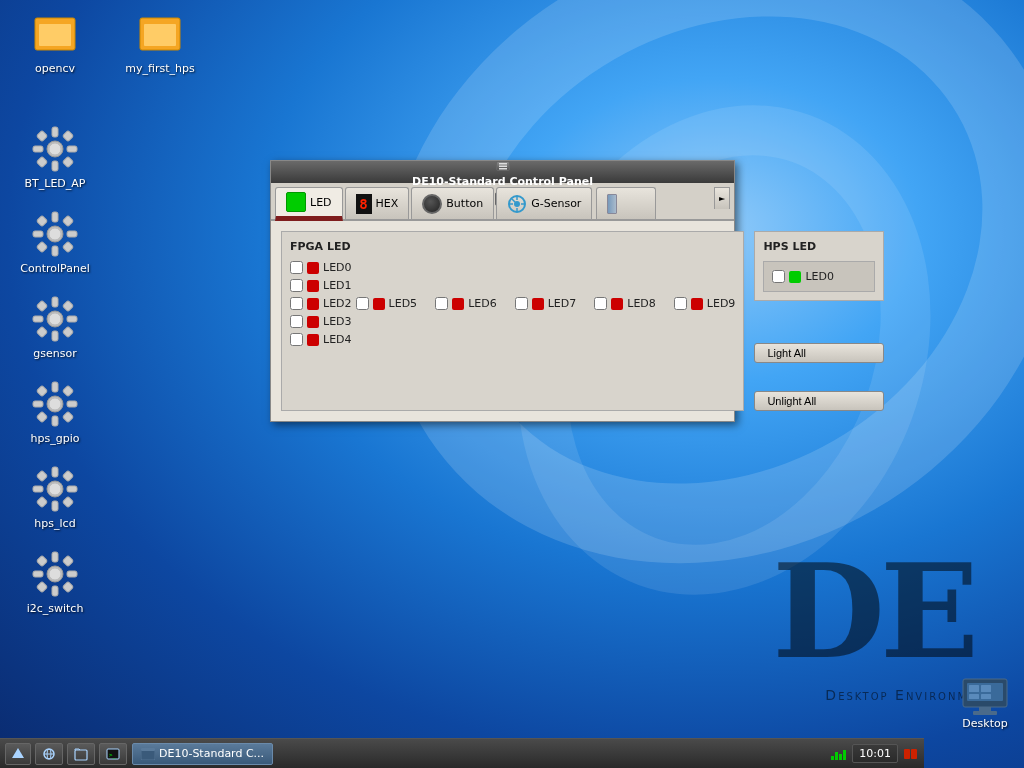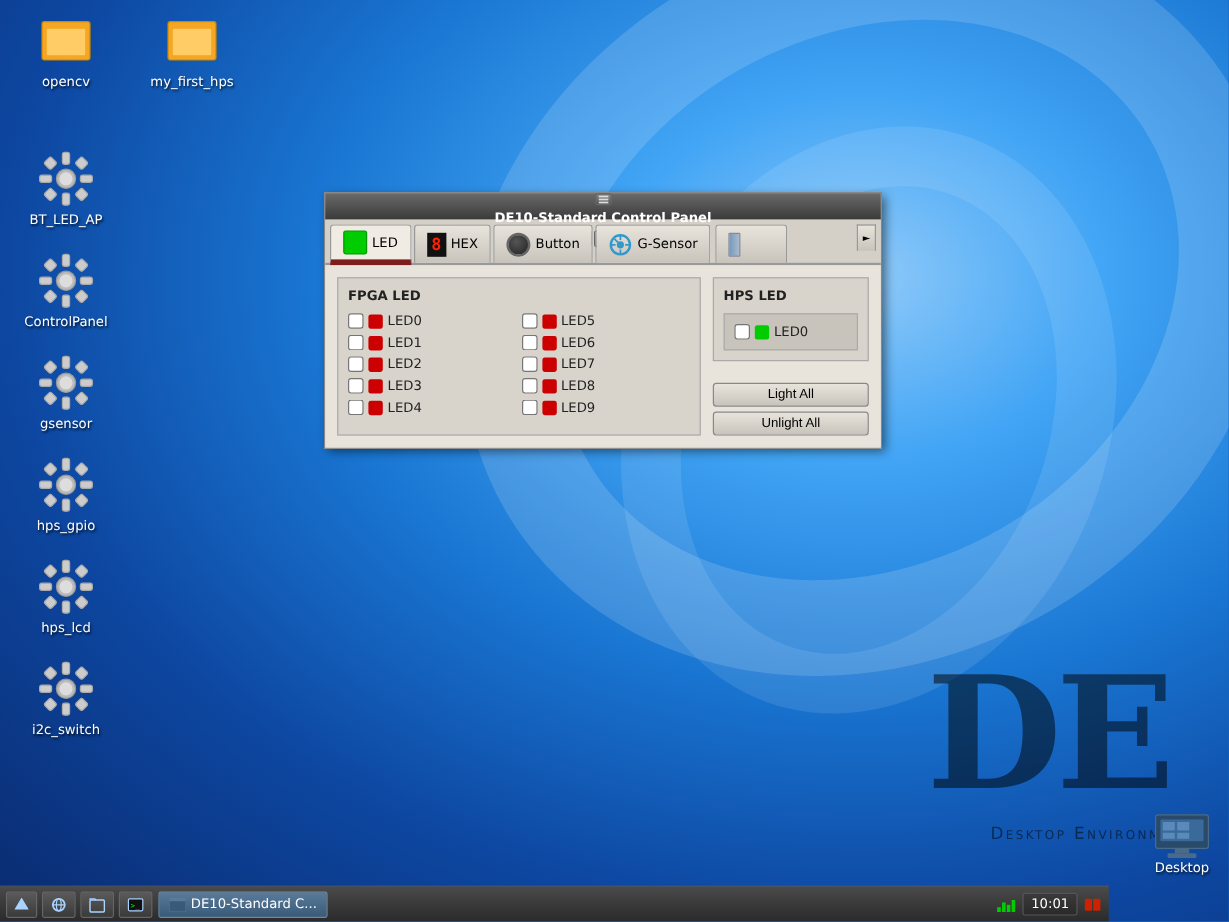--- a/index.html
+++ b/index.html
@@ -308,21 +308,22 @@
       gap: 4px;
       margin-top: 10px;
     }
     .action-btn {
       padding: 3px 12px;
       background: linear-gradient(to bottom, #e8e4dc, #c8c4bc);
       border: 1px solid #888;
       border-radius: 3px;
       cursor: pointer;
       font-size: 11px;
-      text-align: center;
+      text-align: left;
+      margin-top: 24px;
     }
 
     
     .led-tab-icon {
       width: 20px;
       height: 20px;
       background: #00cc00;
       border: 1px solid #009900;
       border-radius: 2px;
       display: inline-block;
@@ -504,21 +505,21 @@
             <rect x="7" y="33" width="8" height="8" rx="2" transform="rotate(45 11 37)"></rect>
             <rect x="33" y="33" width="8" height="8" rx="2" transform="rotate(45 37 37)"></rect>
           </g>
           <circle cx="24" cy="24" r="6" fill="#ddd" stroke="#bbb" stroke-width="1"></circle>
         </svg>
       </div>
       <span class="icon-label">i2c_switch</span>
     </div>
   </div>
 
-  <div style="position:absolute; top:10px; left:120px; display:flex; flex-direction:row; gap:20px;">
+  <div style="position:absolute; top:10px; left:120px; display:flex; flex-direction:column; gap:20px;">
 
     <div class="icon-item">
       <div class="icon-img">
         <svg width="48" height="48" viewBox="0 0 48 48">
           <rect x="4" y="8" width="40" height="32" rx="2" fill="#f5a623" stroke="#cc8800" stroke-width="1"></rect>
           <rect x="8" y="14" width="32" height="22" rx="1" fill="#ffcc66"></rect>
         </svg>
       </div>
       <span class="icon-label">my_first_hps</span>
     </div>
@@ -607,21 +608,21 @@
                 <div class="led-indicator"></div>
                 <span class="led-label">LED3</span>
               </div>
               <div class="led-row">
                 <input type="checkbox" class="led-checkbox" style="">
                 <div class="led-indicator"></div>
                 <span class="led-label">LED4</span>
               </div>
             </div>
 
-            <div style="display:flex;flex-direction:column;gap:5px;">
+            <div style="display:flex;flex-direction:row;gap:18px;">
               <div class="led-row">
                 <input type="checkbox" class="led-checkbox" style="">
                 <div class="led-indicator"></div>
                 <span class="led-label">LED5</span>
               </div>
               <div class="led-row">
                 <input type="checkbox" class="led-checkbox" style="">
                 <div class="led-indicator"></div>
                 <span class="led-label">LED6</span>
               </div>

